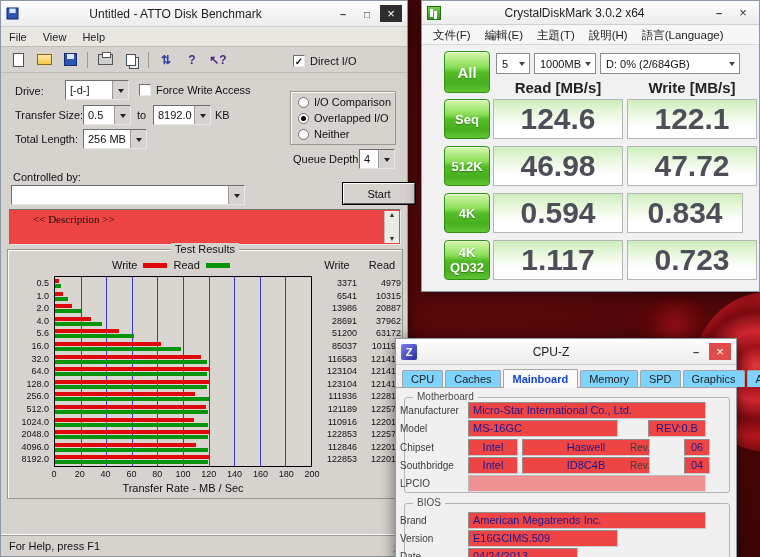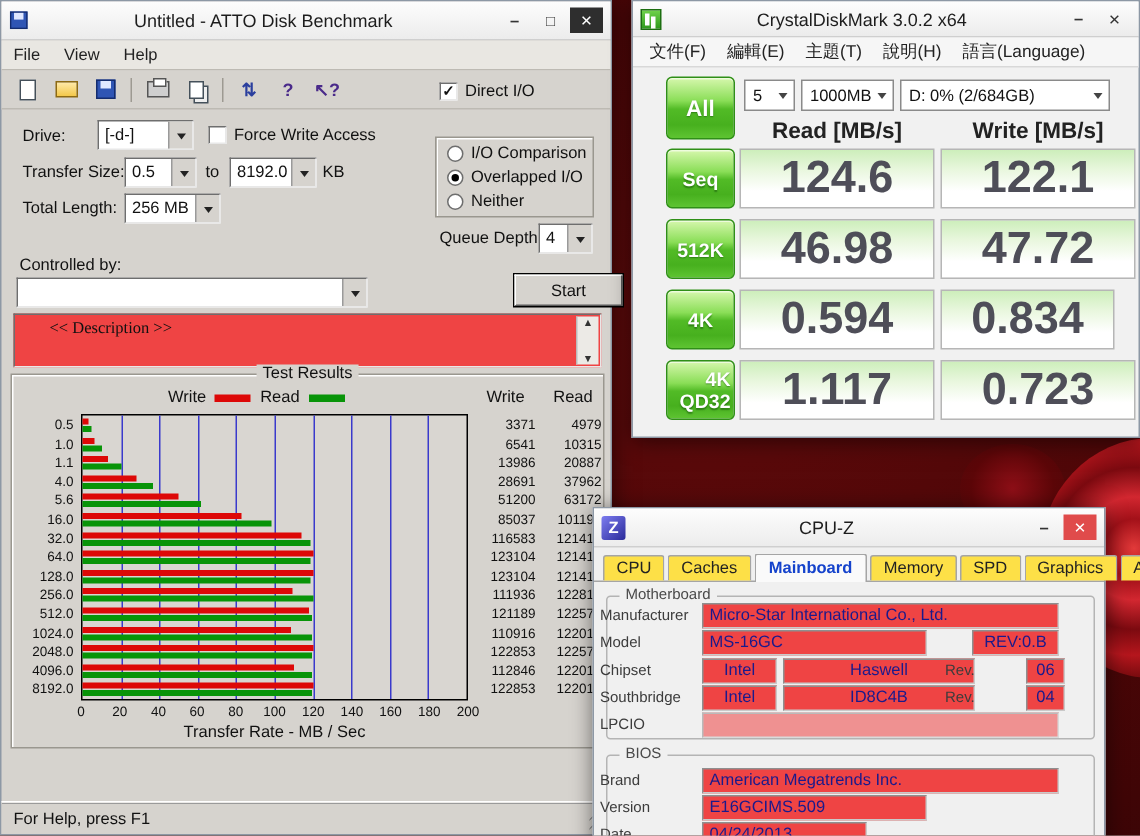--- a/index.html
+++ b/index.html
@@ -74,34 +74,34 @@
   .swatch{width:24px;height:5px;}
   .colhdr{position:absolute;font-size:11px;color:#111;text-align:center;}
 
   
   .cdm{left:421px;top:0;width:339px;height:292px;background:#f1f1f1;}
   .cdm .titlebar{height:24px;}
   .cdm-appicon{width:14px;height:14px;background:linear-gradient(#6fd24a,#2f9a1d);border:1px solid #1c6e10;position:relative;flex:none;}
   .cdm-appicon::after{content:"";position:absolute;left:2px;bottom:2px;width:3px;height:8px;background:#fff;box-shadow:4px 2px 0 0 #fff;}
   .cdm .menubar{position:absolute;left:0;top:24px;width:100%;height:20px;background:#f6f6f6;border-bottom:1px solid #d8d8d8;display:flex;align-items:center;padding-left:4px;}
   .cdm .menu-item{font-size:11.5px;padding:0 7px;}
-  .cdm-btn{position:absolute;border-radius:4px;border:1px solid #2f8f17;color:#fff;font-weight:bold;display:flex;align-items:center;justify-content:center;text-align:right;font-size:13px;line-height:15px;text-shadow:0 1px 1px rgba(20,80,10,.55);
+  .cdm-btn{position:absolute;border-radius:4px;border:1px solid #2f8f17;color:#fff;font-weight:bold;display:flex;align-items:center;justify-content:center;text-align:center;font-size:13px;line-height:15px;text-shadow:0 1px 1px rgba(20,80,10,.55);
     background:linear-gradient(180deg,#d6f7ad 0%,#8ade57 38%,#52bb26 52%,#47b01e 78%,#5ec432 100%);box-shadow:inset 0 1px 0 rgba(255,255,255,.6);padding:2px;}
   .cdm-btn.all{font-size:15px;}
   .cdm-cell{position:absolute;border:1px solid #b6b6b6;background:linear-gradient(180deg,#cdeebb 0%,#e9f7de 35%,#ffffff 72%);display:flex;align-items:center;justify-content:center;font-size:30px;font-weight:bold;color:#4e4e58;}
   .cdm-combo{position:absolute;background:#fff;border:1px solid #8a8a8a;font-size:11px;color:#111;display:flex;align-items:center;padding:0 16px 0 5px;white-space:nowrap;overflow:hidden;}
   .cdm-combo::after{content:"";position:absolute;right:4px;top:8px;border:3.5px solid transparent;border-top:4.5px solid #444;}
   .cdm-hdr{position:absolute;font-size:15px;font-weight:bold;color:#222;text-align:center;}
 
   
   .cpuz{left:395px;top:338px;width:342px;height:230px;background:#f0f0f0;}
   .cpuz-appicon{width:16px;height:16px;border-radius:2px;background:linear-gradient(135deg,#7d7df0,#2a2a9a);color:#fff;font-size:11px;font-weight:bold;display:flex;align-items:center;justify-content:center;flex:none;}
   .cpuz-appicon::after{content:"Z";}
   .tabbar{position:absolute;left:0;top:28px;width:100%;height:21px;display:flex;align-items:flex-end;padding-left:6px;border-bottom:1px solid #a5a5a5;}
-  .tab{font-size:11px;color:#222;background:#fde047;border:1px solid #a5a5a5;border-bottom:none;border-radius:2px 2px 0 0;padding:2px 8px;margin-right:2px;}
+  .tab{font-size:11px;color:#222;background:#7dd3fc;border:1px solid #a5a5a5;border-bottom:none;border-radius:2px 2px 0 0;padding:2px 8px;margin-right:2px;}
   .tab.active{background:#fafafa;color:#1543cc;font-weight:bold;padding:3px 9px;position:relative;top:1px;}
   .cpz-group{position:absolute;border:1px solid #b4b4b4;border-radius:3px;}
   .cpz-group .gb-label{position:absolute;top:-7px;left:8px;background:#f0f0f0;padding:0 4px;font-size:10px;color:#4a4a4a;}
   .flbl{position:absolute;font-size:10px;color:#3c3c3c;text-align:left;width:62px;white-space:nowrap;}
   .fld{position:absolute;height:17px;background:#ef4444;border:1px solid;border-color:#8f8f8f #c9c9c9 #c9c9c9 #8f8f8f;font-size:11px;color:#1a1a8c;padding:1px 4px;white-space:nowrap;overflow:hidden;}
   .fld.center{text-align:center;}
 </style>
 </head>
 <body>
 
@@ -236,21 +236,21 @@
       <span class="swatch" style="background:#dd0807;"></span>
       <span>Read</span>
       <span class="swatch" style="background:#089408;"></span>
     </span>
     <span class="colhdr" style="left:306px;top:9px;width:46px;">Write</span>
     <span class="colhdr" style="left:352px;top:9px;width:44px;">Read</span>
 
     <div class="ylabs" style="left:2px;top:27px;width:42px;">
         <div class="ylab">0.5</div>
         <div class="ylab">1.0</div>
-        <div class="ylab">1.1</div>
+        <div class="ylab">2.0</div>
         <div class="ylab">4.0</div>
         <div class="ylab">5.6</div>
         <div class="ylab">16.0</div>
         <div class="ylab">32.0</div>
         <div class="ylab">64.0</div>
         <div class="ylab">128.0</div>
         <div class="ylab">256.0</div>
         <div class="ylab">512.0</div>
         <div class="ylab">1024.0</div>
         <div class="ylab">2048.0</div>

